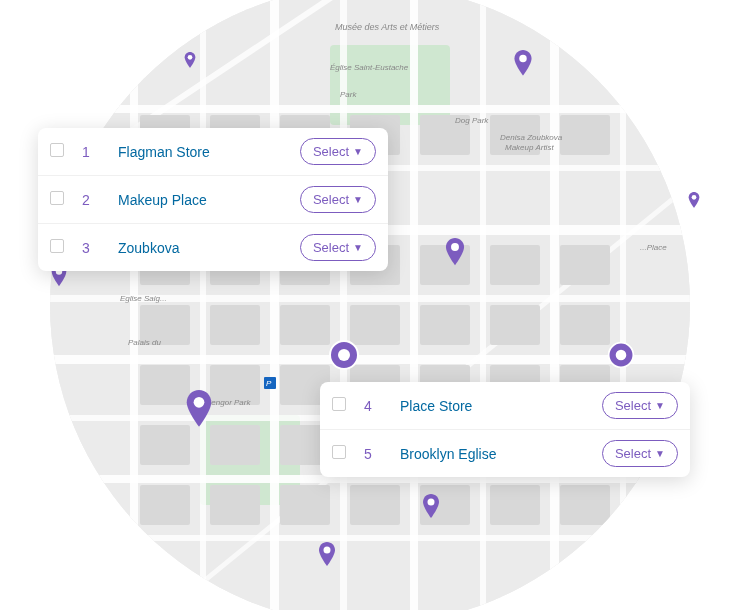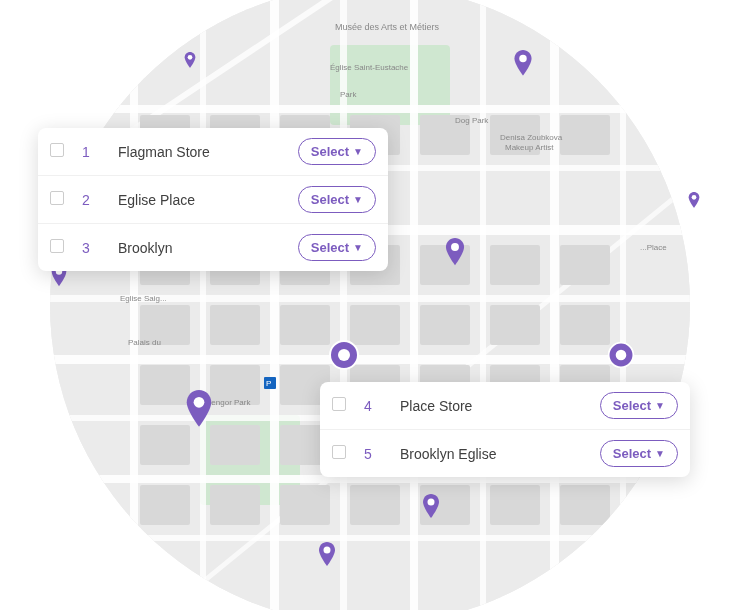--- a/index.html
+++ b/index.html
@@ -45,21 +45,21 @@
     }
 
     .table-panel .col-num {
       width: 36px;
       color: #7c5cbf;
       font-weight: 500;
     }
 
     .table-panel .col-name {
       min-width: 130px;
-      color: #404040;
+      color: #0369a1;
     }
 
     .table-panel .col-action {
       text-align: right;
     }
 
     .checkbox {
       width: 14px;
       height: 14px;
       border: 1.5px solid #ccc;
@@ -72,21 +72,21 @@
     .select-btn {
       display: inline-flex;
       align-items: center;
       gap: 4px;
       padding: 5px 12px;
       border: 1.5px solid #7c5cbf;
       border-radius: 20px;
       background: white;
       color: #7c5cbf;
       font-size: 13px;
-      font-weight: 700;
+      font-weight: 400;
       cursor: pointer;
       transition: background 0.2s;
     }
 
     .select-btn .chevron {
       font-size: 10px;
       color: #7c5cbf;
     }
 
     
@@ -104,21 +104,21 @@
     }
 
     
     body {
       background: white;
     }
   </style>
 </head>
 <body>
 
-<div style="position:absolute;inset:0;">
+<div style="position:absolute;inset:0;font-style:italic;">
 
   <div style="
     position: absolute;
     top: 50%;
     left: 50%;
     transform: translate(-50%, -50%);
     width: 640px;
     height: 640px;
     border-radius: 50%;
     background: #eaeaea;
@@ -306,34 +306,34 @@
         <span>Select</span>
         <span class="chevron">▼</span>
       </button>
     </td>
   </tr>
         <tr>
     <td class="col-check">
       <span class="checkbox"></span>
     </td>
     <td class="col-num">2</td>
-    <td class="col-name">Eglise Place</td>
+    <td class="col-name">Makeup Place</td>
     <td class="col-action">
       <button class="select-btn">
         <span>Select</span>
         <span class="chevron">▼</span>
       </button>
     </td>
   </tr>
         <tr>
     <td class="col-check">
       <span class="checkbox"></span>
     </td>
     <td class="col-num">3</td>
-    <td class="col-name">Brooklyn</td>
+    <td class="col-name">Zoubkova</td>
     <td class="col-action">
       <button class="select-btn">
         <span>Select</span>
         <span class="chevron">▼</span>
       </button>
     </td>
   </tr>
       </tbody>
   </table>
 </div>

